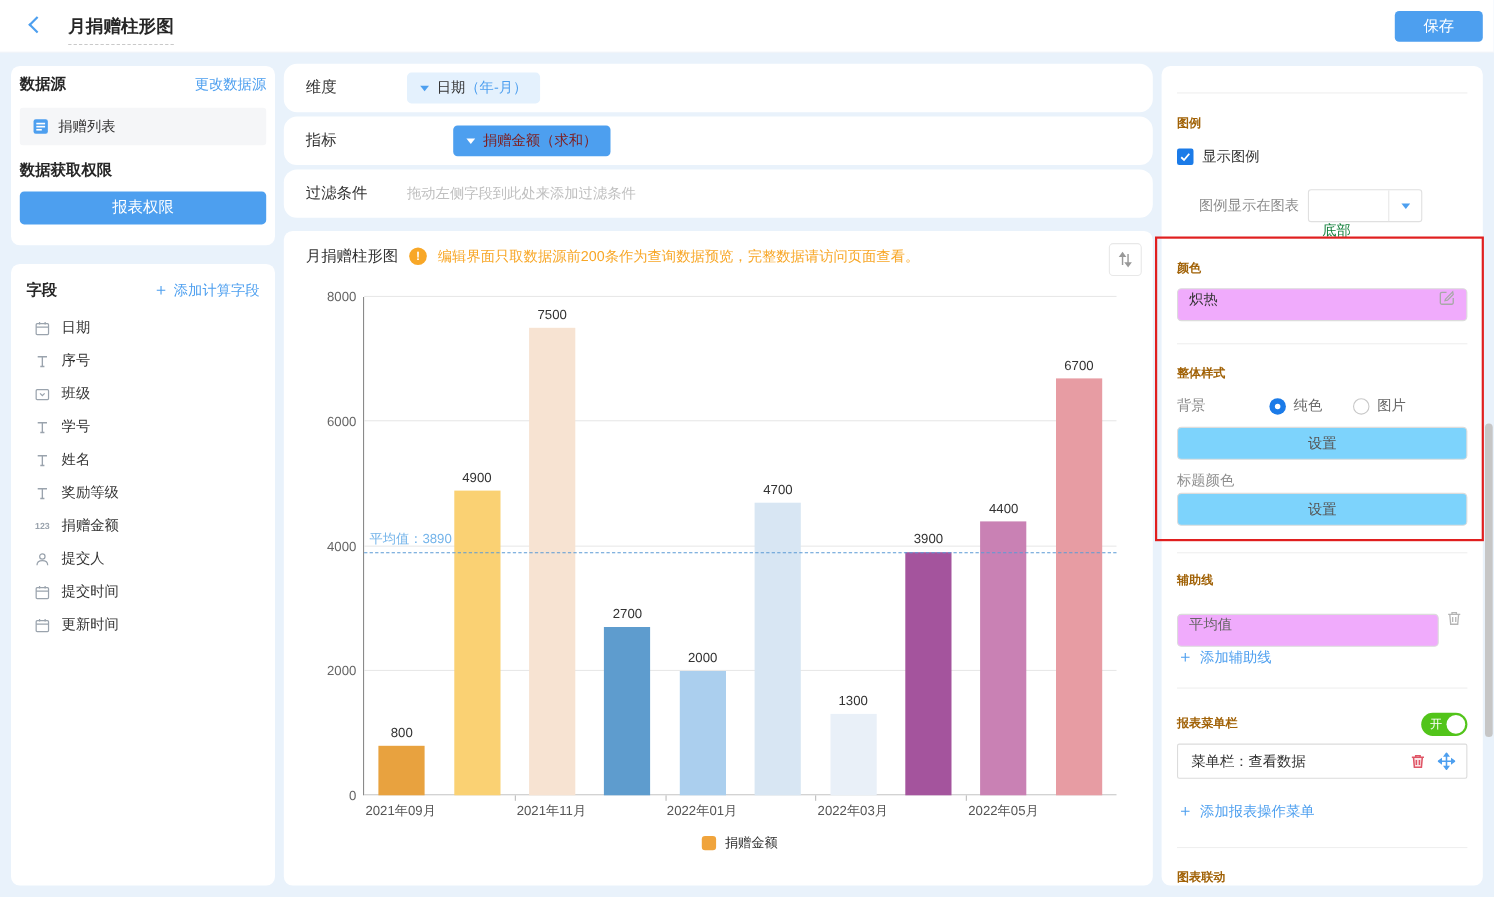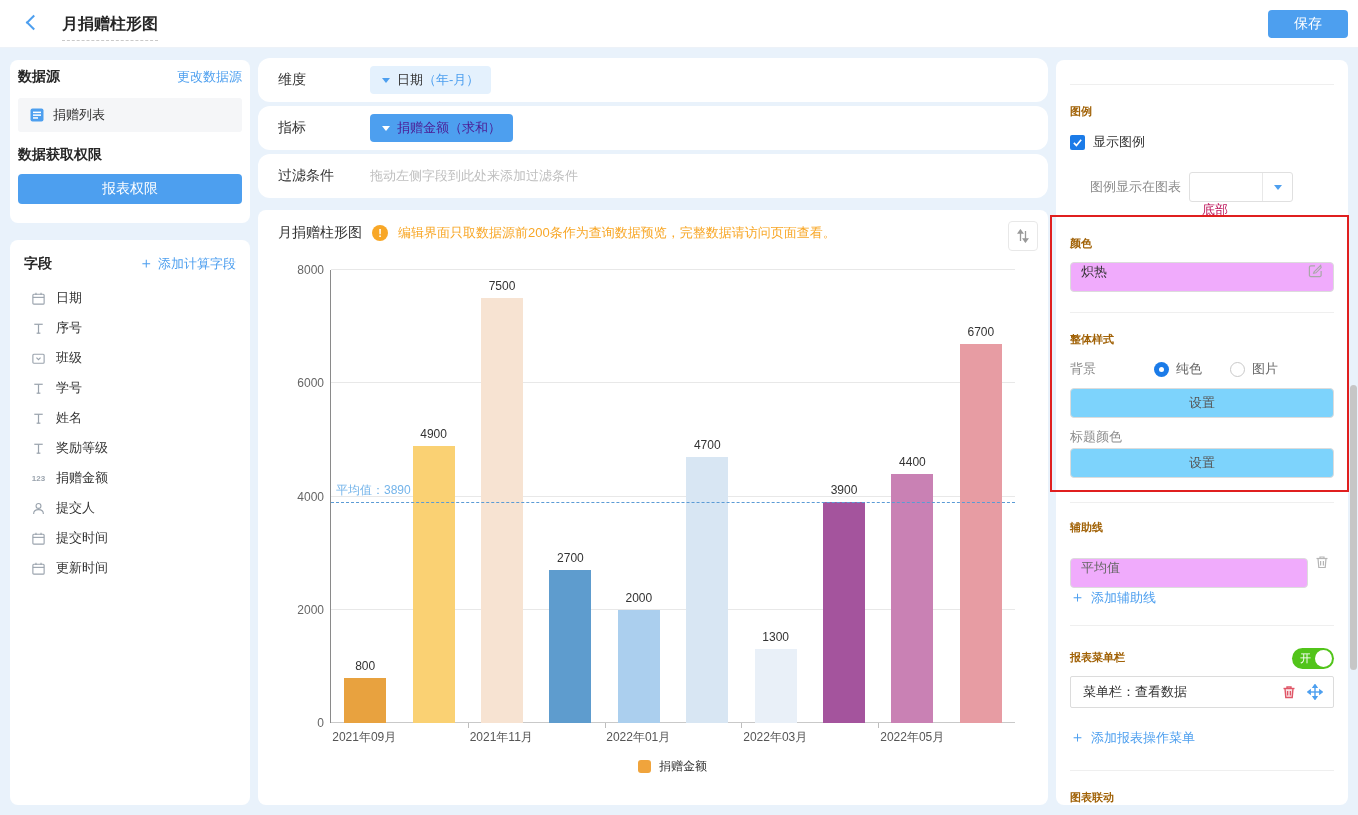--- a/index.html
+++ b/index.html
@@ -30,21 +30,21 @@
   .field-row { height:30px; display:flex; align-items:center; gap:9px; padding-left:6px; cursor:pointer; color:#333; }
   .ficon { width:17px; height:17px; display:inline-flex; align-items:center; justify-content:center; color:#9AA3AD; flex:0 0 17px; }
   .num-ic { font-size:8px; color:#9AA3AD; letter-spacing:0; font-weight:bold; }
 
   
   .cfg-row { position:absolute; left:258px; width:790px; height:44px; background:#fff; border-radius:12px; display:flex; align-items:center; }
   .cfg-label { width:112px; padding-left:20px; font-size:14px; color:#333; flex:0 0 112px; }
   .pill { display:inline-flex; align-items:center; gap:7px; height:28px; border-radius:4px; padding:0 12px; font-size:13px; cursor:pointer; }
   .pill-dim { background:#E4F1FD; color:#333; }
   .pill-dim .suffix { color:#4D9FEF; }
-  .pill-met { background:#4D9FEF; color:#4c1d95; }
+  .pill-met { background:#4D9FEF; color:#7f1d1d;margin-left:42px; }
   .tri { width:0; height:0; border-left:4px solid transparent; border-right:4px solid transparent; border-top:5px solid #4D9FEF; }
   .tri.white { border-top-color:#fff; }
   .placeholder { color:#BFBFBF; font-size:13px; }
 
   
   .chart-card { left:258px; top:210px; width:790px; height:595px; overflow:hidden; }
   .chart-head { position:absolute; left:20px; top:14px; display:flex; align-items:center; gap:10px; }
   .chart-title { font-size:14px; color:#333; }
   .warn-ic { width:16px; height:16px; border-radius:50%; background:#F8A727; color:#fff; font-size:11px; font-weight:bold; display:flex; align-items:center; justify-content:center; }
   .warn-text { color:#F8A727; font-size:13px; }
@@ -69,21 +69,21 @@
 
   
   .rcard { left:1056px; top:60px; width:292px; height:745px; padding:0 14px; }
   .rdiv { position:absolute; left:14px; right:14px; height:1px; background:#EFEFEF; }
   .rtitle { position:absolute; left:14px; font-size:11px; font-weight:bold; color:#a16207; }
   .rlabel { font-size:13px; color:#8C8C8C; }
   .chk-row { position:absolute; left:14px; display:flex; align-items:center; gap:8px; }
   .chk { width:15px; height:15px; background:#1B7BE8; border-radius:2px; display:flex; align-items:center; justify-content:center; cursor:pointer; }
   .dd-row { position:absolute; left:34px; display:flex; align-items:center; gap:8px; }
   .dropdown { width:104px; height:30px; border:1px solid #E0E0E0; border-radius:3px; display:flex; align-items:center; cursor:pointer; background:#fff; }
-  .dd-text { flex:1; padding-left:12px; color:#be185d;margin-top:45px; }
+  .dd-text { flex:1; padding-left:12px; color:#15803d;margin-top:45px; }
   .dd-arrow { width:30px; height:100%; border-left:1px solid #E8E8E8; display:flex; align-items:center; justify-content:center; }
   .rinput { position:absolute; left:14px; width:264px; height:30px; border:1px solid #DCDCDC; border-radius:4px; display:flex; padding:0 10px; background:#f0abfc; }
   .rinput .val { flex:1; color:#333; }
   .set-btn { position:absolute; left:14px; width:264px; height:30px; border:1px solid #DCDCDC; border-radius:4px; background:#7dd3fc; color:#555; font-size:13px; cursor:pointer; }
   .radio-row { position:absolute; left:14px; right:14px; display:flex; align-items:center; }
   .radio { width:15px; height:15px; border-radius:50%; margin-right:7px; cursor:pointer; }
   .radio.on { background:#1B7BE8; position:relative; }
   .radio.on::after { content:""; position:absolute; left:5px; top:5px; width:5px; height:5px; background:#fff; border-radius:50%; }
   .radio.off { border:1.5px solid #C9C9C9; background:#fff; }
   .radio-lab { color:#666; margin-right:28px; }

